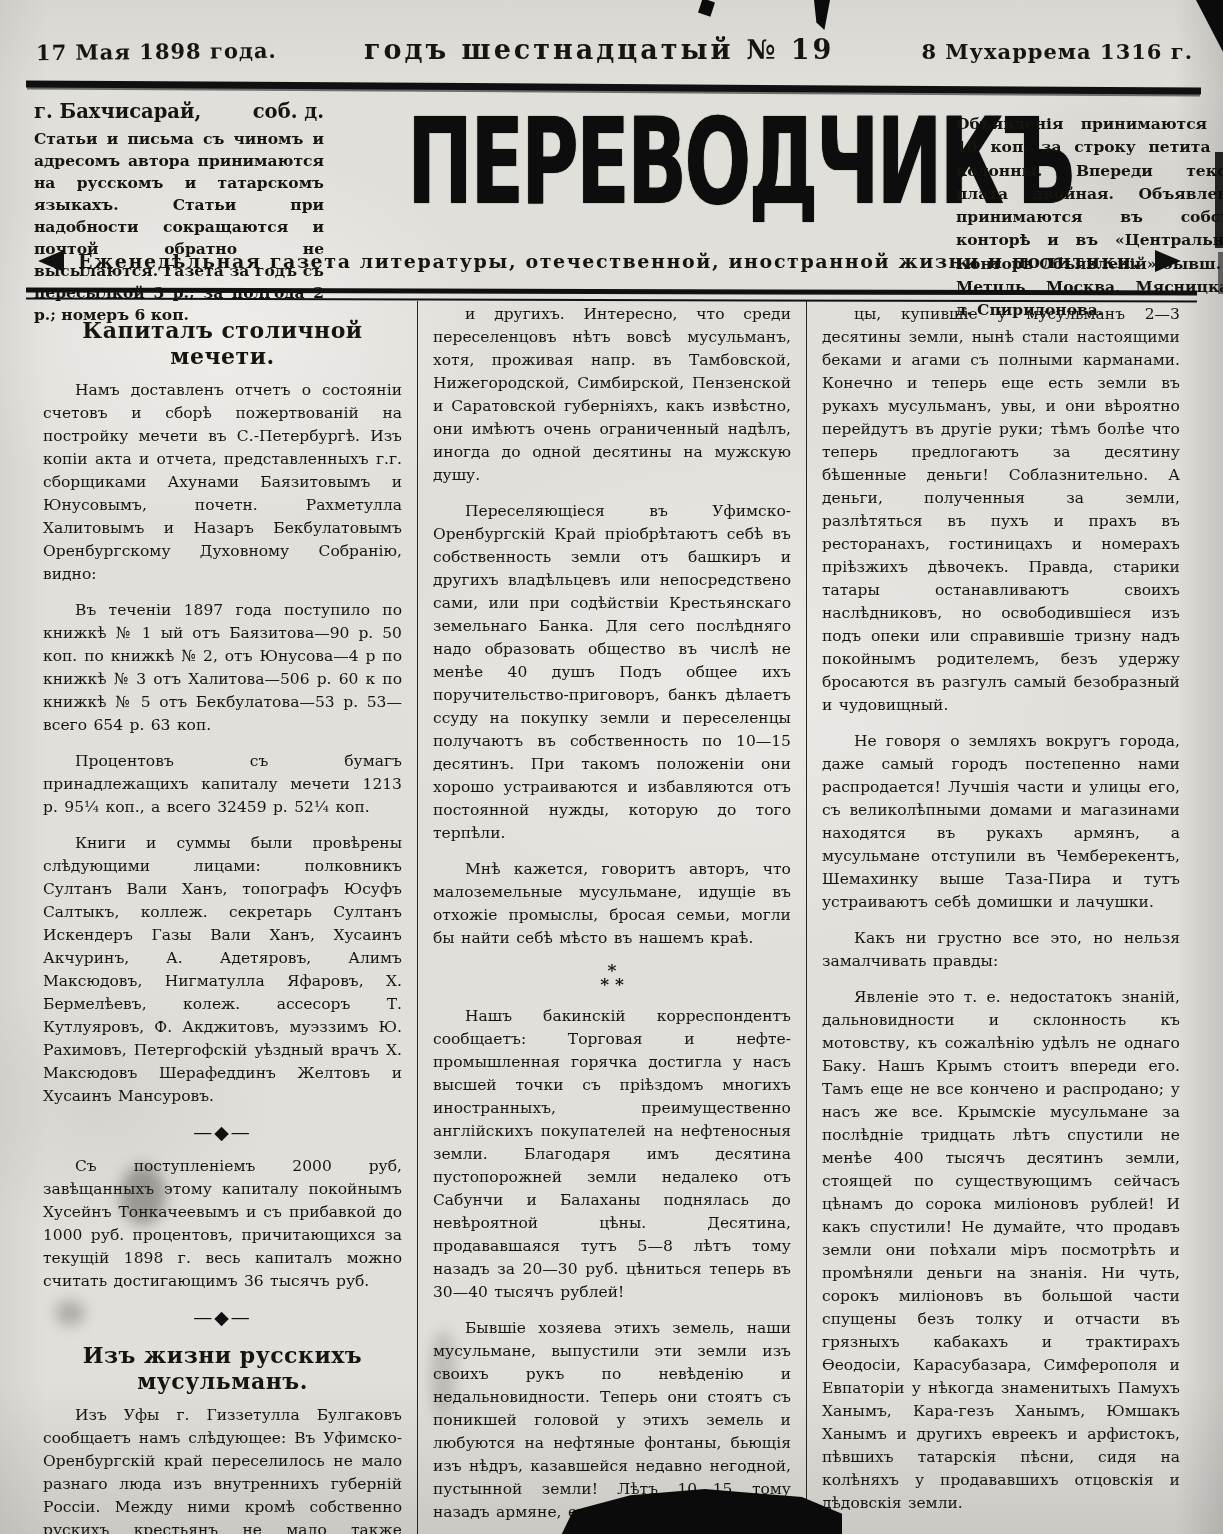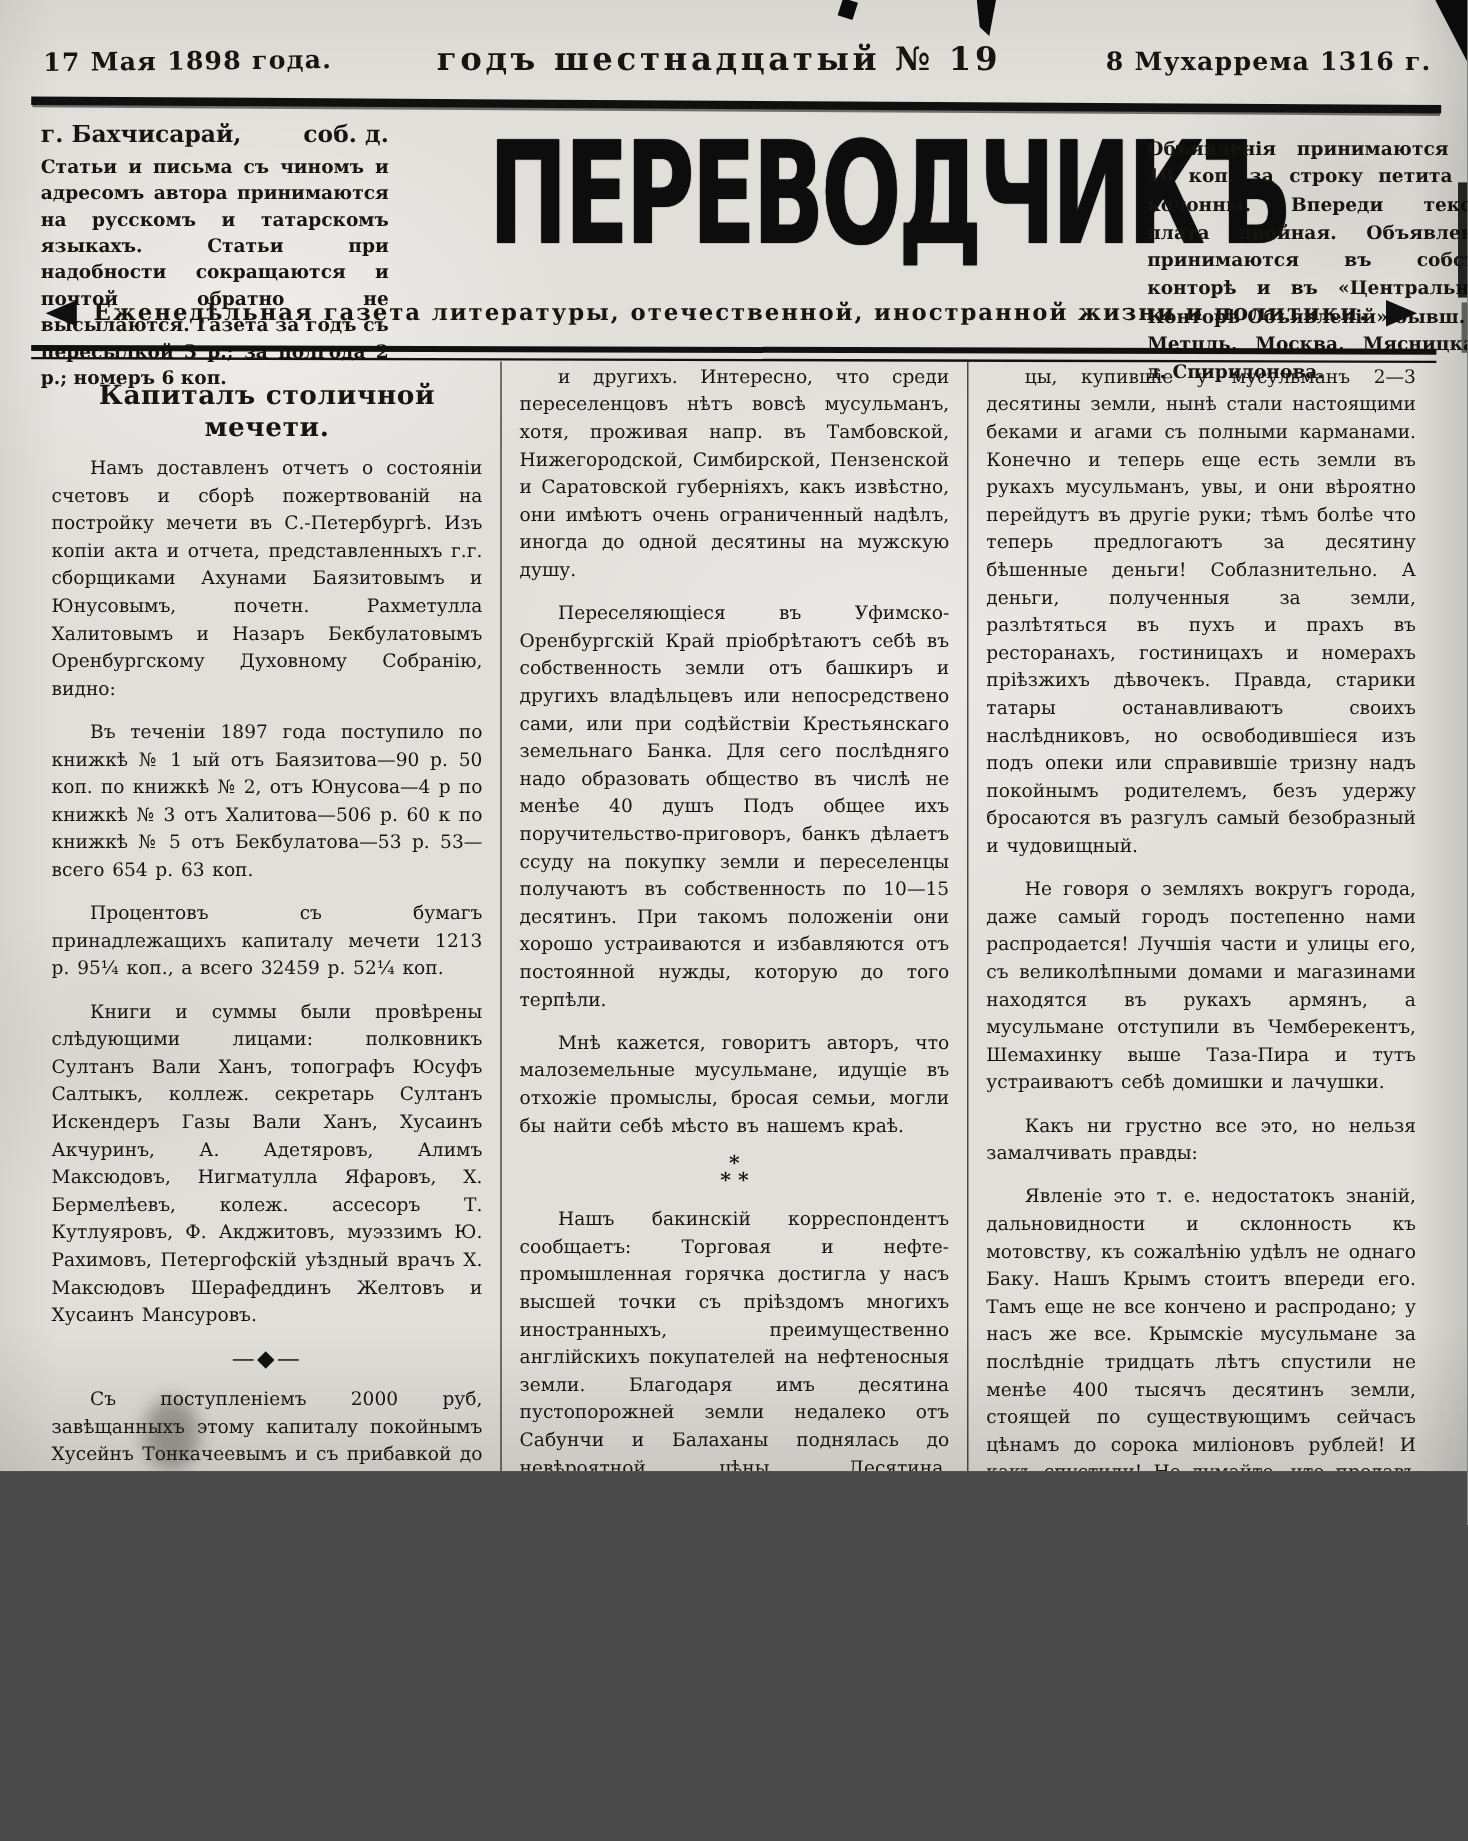--- a/index.html
+++ b/index.html
@@ -1,17 +1,17 @@
 <!DOCTYPE html>
 <html><head>
 <meta charset="utf-8">
 <style>
   html,body{margin:0;padding:0;background:#4a4a4a;}
   .page{
-    position:relative;width:1223px;height:1226px;overflow:hidden;
+    position:relative;width:1223px;height:1534px;overflow:hidden;
     background-color:#e1dfda;
     background-image:
       radial-gradient(ellipse 420px 300px at 18% 22%, rgba(255,255,255,.45), transparent 65%),
       radial-gradient(ellipse 500px 380px at 60% 45%, rgba(255,255,255,.35), transparent 70%),
       radial-gradient(ellipse 300px 220px at 8% 72%, rgba(0,0,0,.05), transparent 60%),
       radial-gradient(ellipse 260px 200px at 92% 12%, rgba(0,0,0,.06), transparent 60%),
       linear-gradient(90deg, rgba(0,0,0,.05) 0%, transparent 4%, transparent 96%, rgba(0,0,0,.12) 100%),
       linear-gradient(180deg, rgba(0,0,0,.04) 0%, transparent 6%, transparent 90%, rgba(0,0,0,.10) 100%);
     font-family:"DejaVu Serif", serif;
     color:#17150f;

